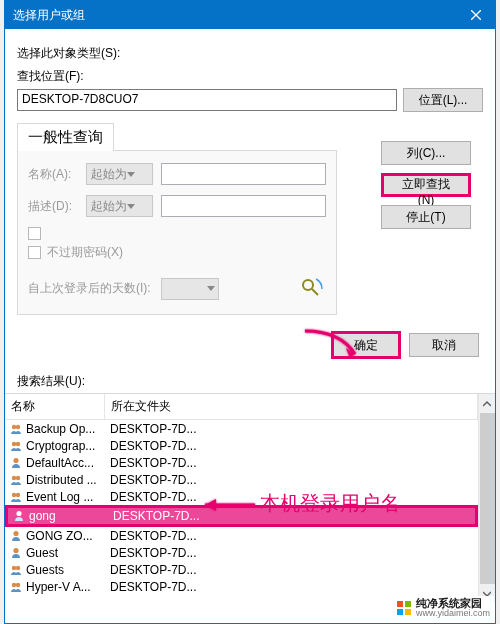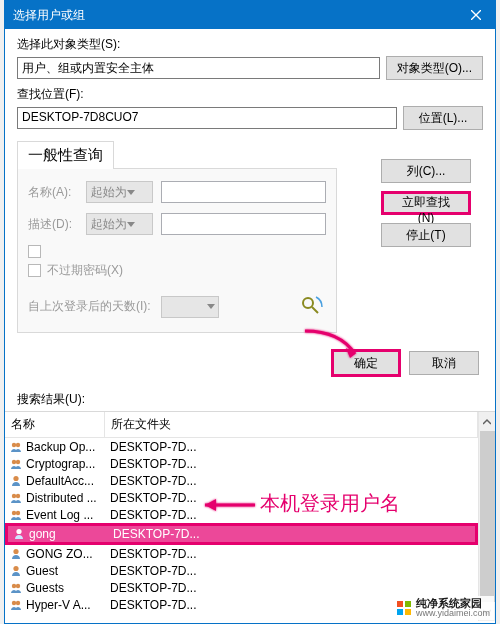--- a/index.html
+++ b/index.html
@@ -2,21 +2,21 @@
 <html><head>
 <meta charset="utf-8">
 <style>
 * { box-sizing: border-box; margin: 0; padding: 0; font-family: "Microsoft YaHei", "SimSun", Arial, sans-serif; font-size: 12px; }
 body { width: 500px; height: 624px; background: #f0f0f0; position: relative; overflow: hidden; }
 .dialog { position: absolute; left: 4px; top: 0; width: 492px; height: 624px; background: #fff; border: 1px solid #0672c7; }
 .titlebar { height: 28px; background: #0672c7; color: #fff; display: flex; align-items: center; padding-left: 8px; justify-content: space-between; }
 .titlebar-title { font-size: 12px; }
 .titlebar-close { width: 38px; height: 28px; display: flex; align-items: center; justify-content: center; color: #fff; }
 .titlebar-close svg { width: 10px; height: 10px; }
-.content { padding: 1px 12px 6px 12px; }
+.content { padding: 10px 12px 6px 12px; }
 .label { display: block; margin-bottom: 3px; margin-top: 6px; }
 .row { display: flex; align-items: center; gap: 6px; margin-bottom: 4px; }
 .textfield { flex: 1; border: 1px solid #7a7a7a; background: #fff; height: 22px; padding: 2px 4px; }
 .textfield.readonly { background: #fff; }
 .btn { border: 1px solid #adadad; background: #e1e1e1; height: 24px; min-width: 80px; padding: 0 10px; text-align: center; cursor: default; }
 .fieldset-area { margin-top: 10px; position: relative; }
 .tab { position: relative; display: inline-block; border: 1px solid #d9d9d9; border-bottom: none; background: #fff; padding: 4px 10px; font-size: 15px; top: 1px; z-index: 2; }
 .tab-body { border: 1px solid #d9d9d9; padding: 12px 10px 14px 10px; background: #f9f9f9; }
 .form-row { display: flex; align-items: center; margin-bottom: 10px; gap: 8px; }
 .form-row .flabel { width: 52px; color: #9a9a9a; }
@@ -72,24 +72,20 @@
     <div class="titlebar-close">
       <svg viewBox="0 0 10 10">
           <line x1="0" y1="0" x2="10" y2="10" stroke="#fff" stroke-width="1.3"></line>
           <line x1="10" y1="0" x2="0" y2="10" stroke="#fff" stroke-width="1.3"></line>
         </svg>
     </div>
   </div>
 
   <div class="content">
     <span class="label">选择此对象类型(S):</span>
-    <div class="row">
-      <div class="textfield readonly">用户、组或内置安全主体</div>
-      <button class="btn">对象类型(O)...</button>
-    </div>
 
     <span class="label">查找位置(F):</span>
     <div class="row">
       <div class="textfield readonly">DESKTOP-7D8CUO7</div>
       <button class="btn">位置(L)...</button>
     </div>
 
     <div class="fieldset-area">
       <div class="tab">一般性查询</div>
       <div class="tab-body" style="width:320px;">

